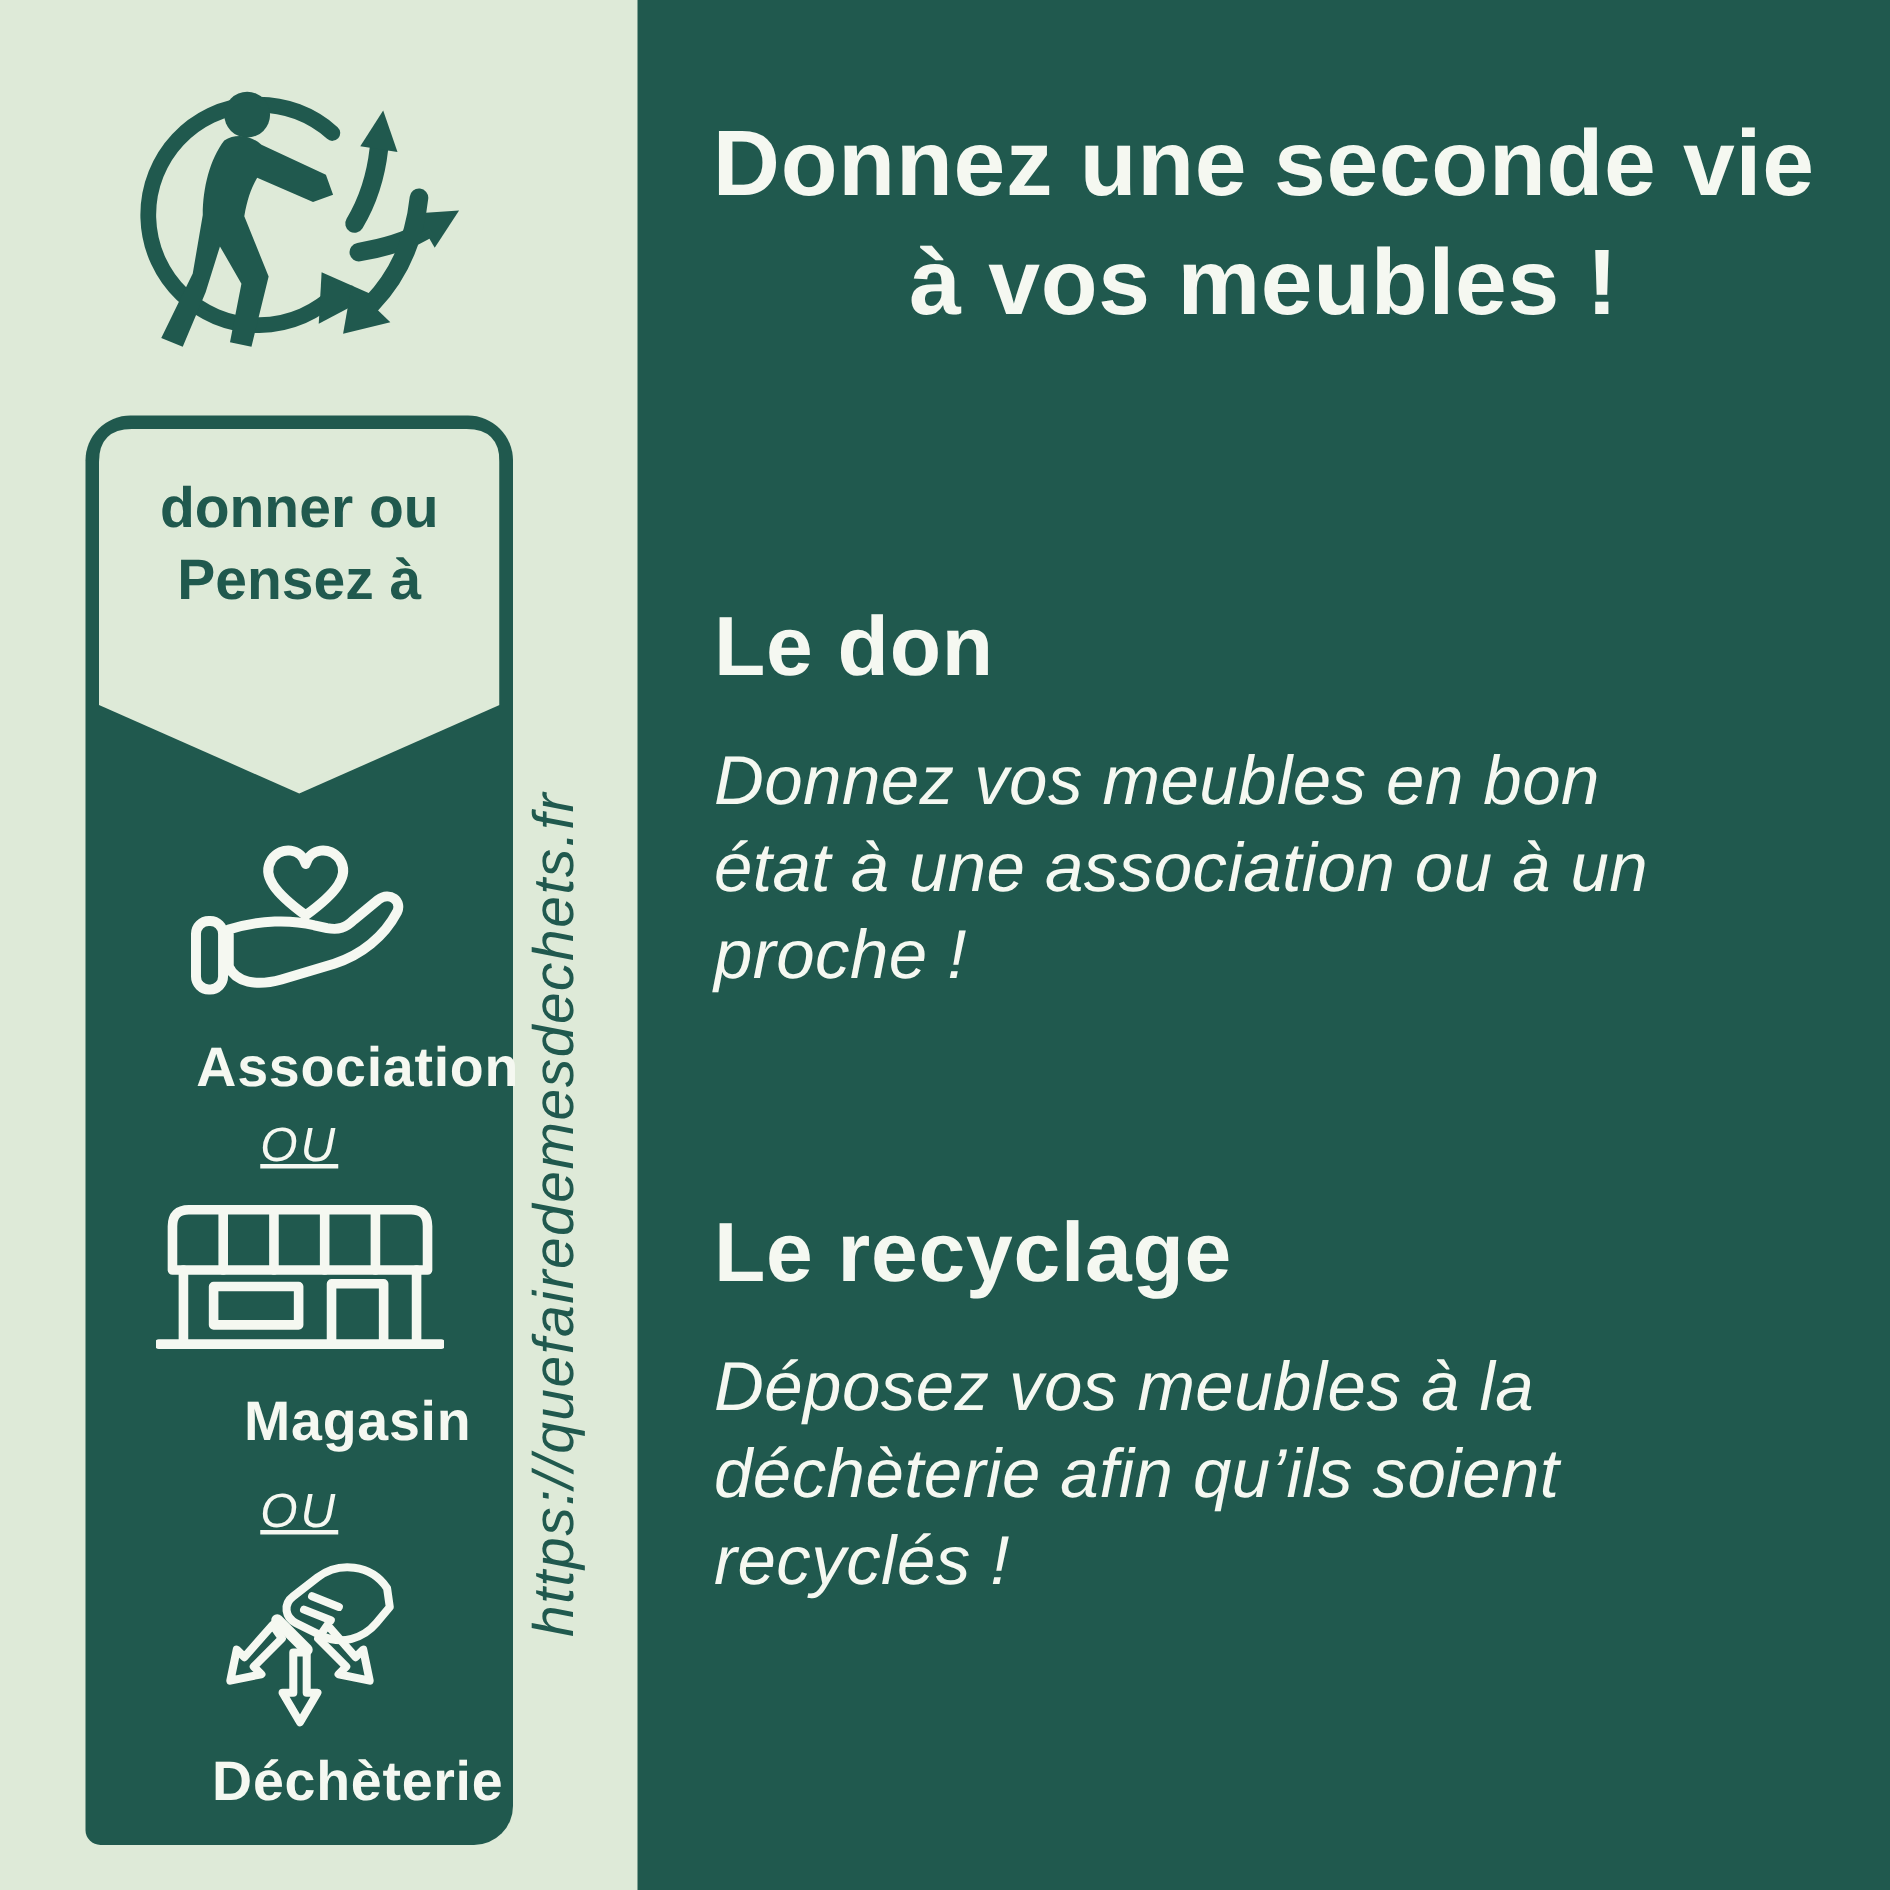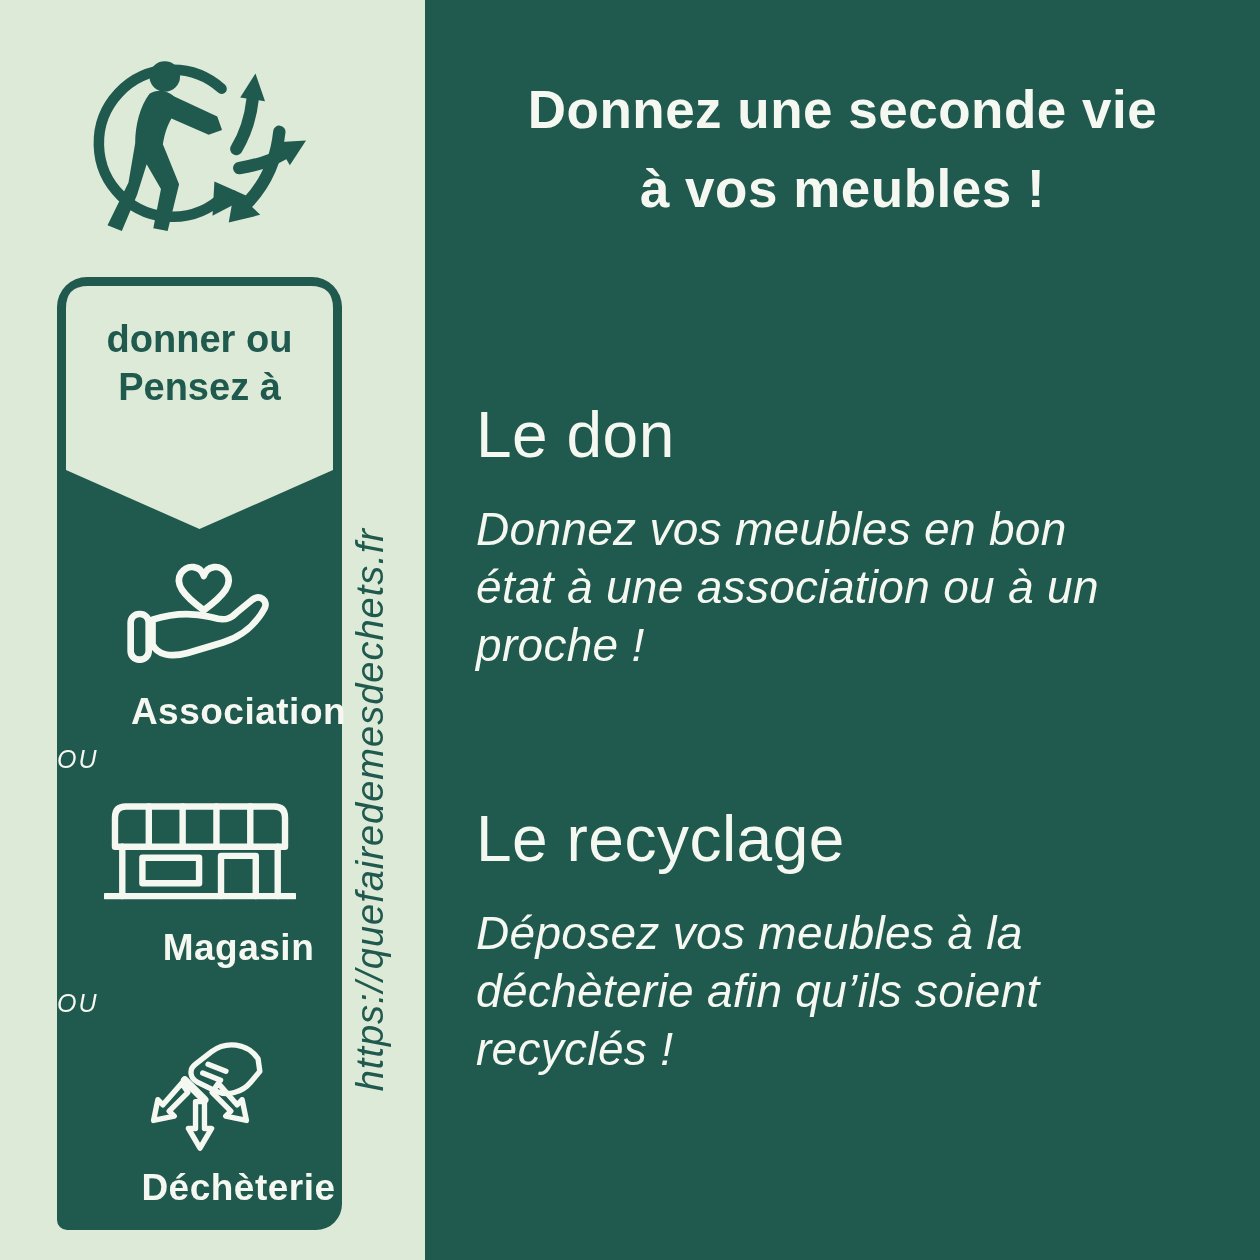--- a/index.html
+++ b/index.html
@@ -9,24 +9,24 @@
   }
   html,body{margin:0;padding:0;}
   .stage{
     position:relative;width:1260px;height:1260px;overflow:hidden;
     background:var(--light);
     font-family:"Liberation Sans",sans-serif;
   }
   .right-panel{position:absolute;left:425px;top:0;width:835px;height:1260px;background:var(--dark);}
   .main-title{
     position:absolute;left:425px;top:70px;width:835px;text-align:center;
-    color:var(--text_on_dark);font-weight:bold;font-size:53px;line-height:79px;letter-spacing:.5px;
+    color:var(--text_on_dark);font-weight:bold;font-size:62px;line-height:79px;letter-spacing:.5px;
   }
   .section{position:absolute;left:476px;width:740px;color:var(--text_on_dark);}
-  .section-heading{font-size:64px;font-weight:normal;letter-spacing:.5px;}
+  .section-heading{font-size:56px;font-weight:bold;letter-spacing:.5px;}
   .section-body{font-size:46px;line-height:58px;font-style:italic;margin-top:28px;letter-spacing:.3px;}
   .section-don{top:398px;}
   .section-recyclage{top:802px;}
 
   
   .triman{position:absolute;left:92px;top:44px;width:220px;height:210px;}
   .triman .stroke{fill:none;stroke:var(--dark);stroke-linecap:round;}
   .triman .fill{fill:var(--dark);stroke:none;}
 
   .banner{
@@ -40,22 +40,22 @@
     color:var(--dark);font-weight:bold;font-size:38px;line-height:48px;
   }
   .bicon{position:absolute;left:0;width:100%;display:flex;justify-content:center;}
   .bicon svg{display:block;}
   .white-icon{fill:none;stroke:var(--text_on_dark);stroke-linejoin:round;stroke-linecap:round;}
   .opt-label{
     position:absolute;left:0;width:100%;text-align:center;
     color:var(--text_on_dark);font-weight:bold;font-size:37px;letter-spacing:.5px;padding-left:39px;
   }
   .ou{
-    position:absolute;left:0;width:100%;
-    color:var(--text_on_dark);font-style:italic;font-size:25px;letter-spacing:2px;
+    position:absolute;left:0;width:100%;text-align:center;
+    color:var(--text_on_dark);font-style:italic;font-size:32px;letter-spacing:2px;text-decoration:underline;
   }
   .url-vertical{
     position:absolute;left:349px;top:528px;
     writing-mode:vertical-rl;transform:rotate(180deg);
     color:var(--dark);font-style:italic;font-size:38px;letter-spacing:1px;white-space:nowrap;
   }
 </style>
 </head>
 <body>
 

